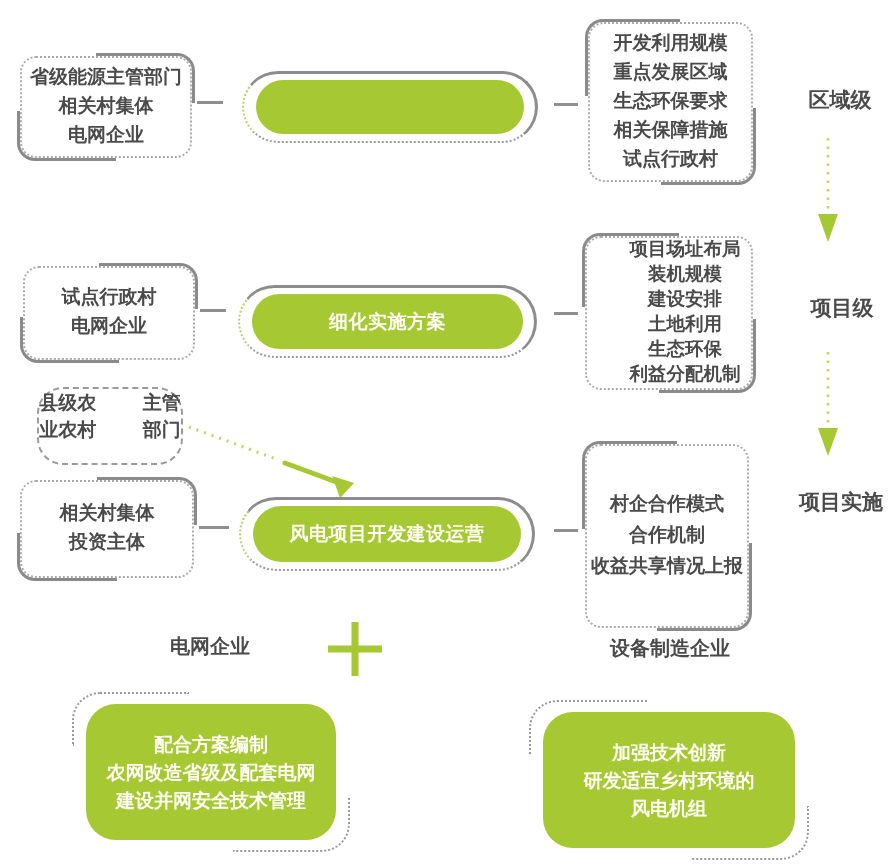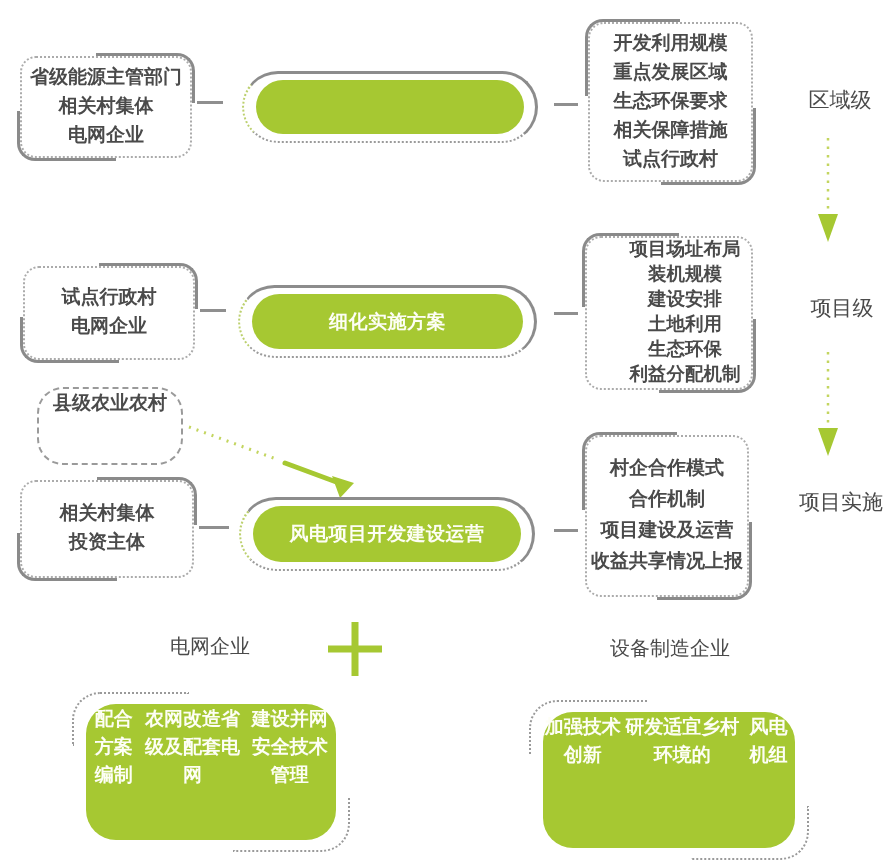--- a/index.html
+++ b/index.html
@@ -38,31 +38,31 @@
 
   
   .dashed-box {
     position:absolute; border:2px dashed #9a9a9a; border-radius:26px; background:#fff;
     display:flex; justify-content:center; text-align:center;
     font-size:19px; line-height:27px; font-weight:700; color:#4a4a4a;gap:46px;
   }
 
   
   .stage-label, .plain-label {
-    position:absolute; font-size:21px; font-weight:400; color:#4a4a4a; text-align:center; white-space:nowrap;
+    position:absolute; font-size:21px; font-weight:700; color:#4a4a4a; text-align:center; white-space:nowrap;
   }
   .plain-label { font-size:20px; }
 
   
   .h-connector { position:absolute; border-top:3px solid #8f8f8f; height:0; }
 
   
   .big-green {
     position:absolute; background:#a6c832; border-radius:30px; color:#fdfef5;
-    display:flex; flex-direction:row; justify-content:center; text-align:center;
+    display:flex; flex-direction:column; justify-content:center; text-align:center;
     font-size:19px; line-height:28px; font-weight:600;
   }
   .dotc { position:absolute; width:46%; height:38%; border:0 dotted #9a9a9a; }
   .dotc-tl { top:-12px; left:-14px; border-top-width:2.5px; border-left-width:2.5px; border-top-left-radius:28px; }
   .dotc-br { bottom:-12px; right:-14px; border-bottom-width:2.5px; border-right-width:2.5px; border-bottom-right-radius:28px; }
 </style>
 </head>
 <body>
 
 <div class="page">
@@ -141,20 +141,21 @@
 
   <div class="stage-label" style="left:797px;top:294px;width:90px">项目级</div>
 
   <svg class="abs" style="left:813px;top:350px" width="30" height="112" viewBox="0 0 30 112">
     <line x1="15" y1="2" x2="15" y2="78" stroke="#c3d55f" stroke-width="2.5" stroke-dasharray="2.5 6"></line>
     <polygon points="5,78 25,78 15,106" fill="#a6c832"></polygon>
   </svg>
 
   <div class="dashed-box" style="left:37px;top:387px;width:142px;height:74px">
     <div>县级农业农村</div>
+    <div>主管部门</div>
   </div>
 
   <svg class="abs" style="left:182px;top:420px" width="185" height="85" viewBox="0 0 185 85">
     <line x1="7" y1="7" x2="97" y2="40" stroke="#c3d55f" stroke-width="3" stroke-dasharray="2 6"></line>
     <line x1="103" y1="43" x2="157" y2="63" stroke="#a6c832" stroke-width="5" stroke-linecap="round"></line>
     <polygon points="150,56 172,63 158,78" fill="#a6c832"></polygon>
   </svg>
 
   <div class="bracket-box" style="left:20px;top:480px;width:174px;height:98px">
     <div class="dotted-frame"></div>
@@ -168,28 +169,27 @@
 
   <div class="h-connector" style="left:199px;top:526px;width:30px"></div>
 
   <div class="pill" style="left:253px;top:506px;width:268px;height:56px">
     <div class="pill-ring"></div>
     <span>风电项目开发建设运营</span>
   </div>
 
   <div class="h-connector" style="left:554px;top:529px;width:24px"></div>
 
-  <div class="bracket-box" style="left:585px;top:435px;width:164px;height:162px">
+  <div class="bracket-box" style="left:585px;top:444px;width:164px;height:184px">
     <div class="dotted-frame"></div>
     <div class="cor cor-tl"></div>
     <div class="cor cor-br"></div>
     <div class="box-lines wide">
       <div>村企合作模式</div>
       <div>合作机制</div>
-      <div>项目建设及运营</div>
       <div>收益共享情况上报</div>
     </div>
   </div>
 
   <div class="stage-label" style="left:786px;top:488px;width:110px">项目实施</div>
 
   <div class="plain-label" style="left:150px;top:633px;width:120px">电网企业</div>
 
   <svg class="abs" style="left:328px;top:622px" width="54" height="54" viewBox="0 0 54 54">
     <rect x="0" y="23.5" width="54" height="7" fill="#a6c832"></rect>

